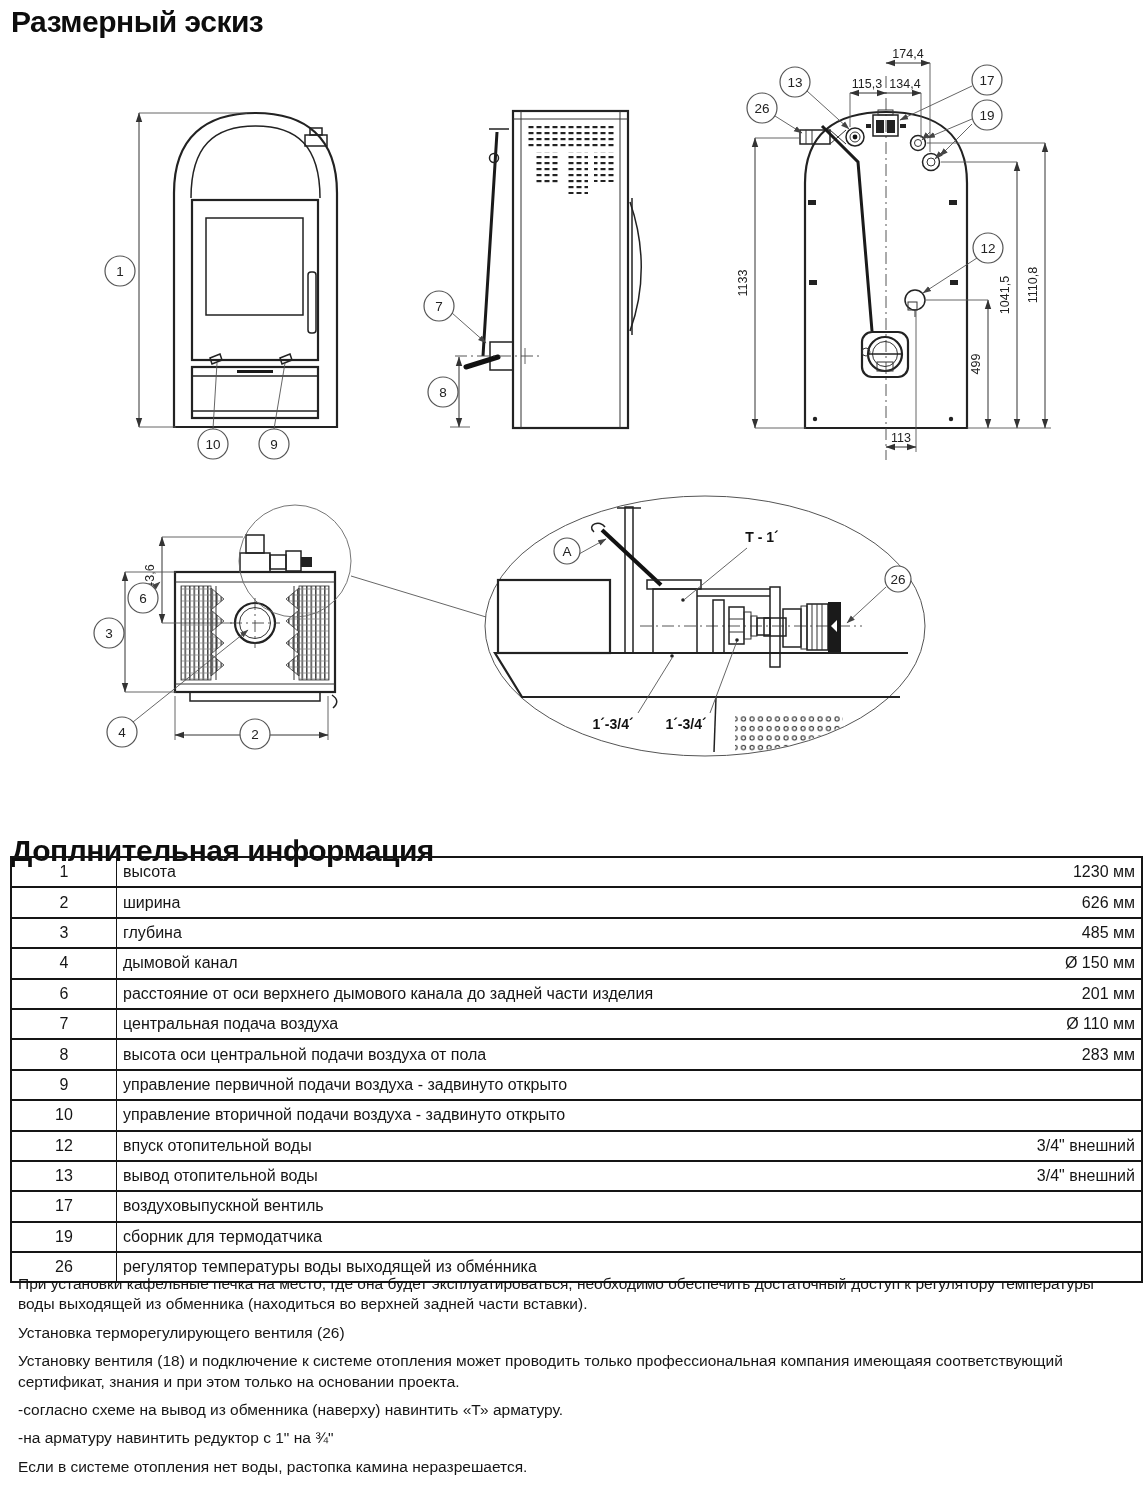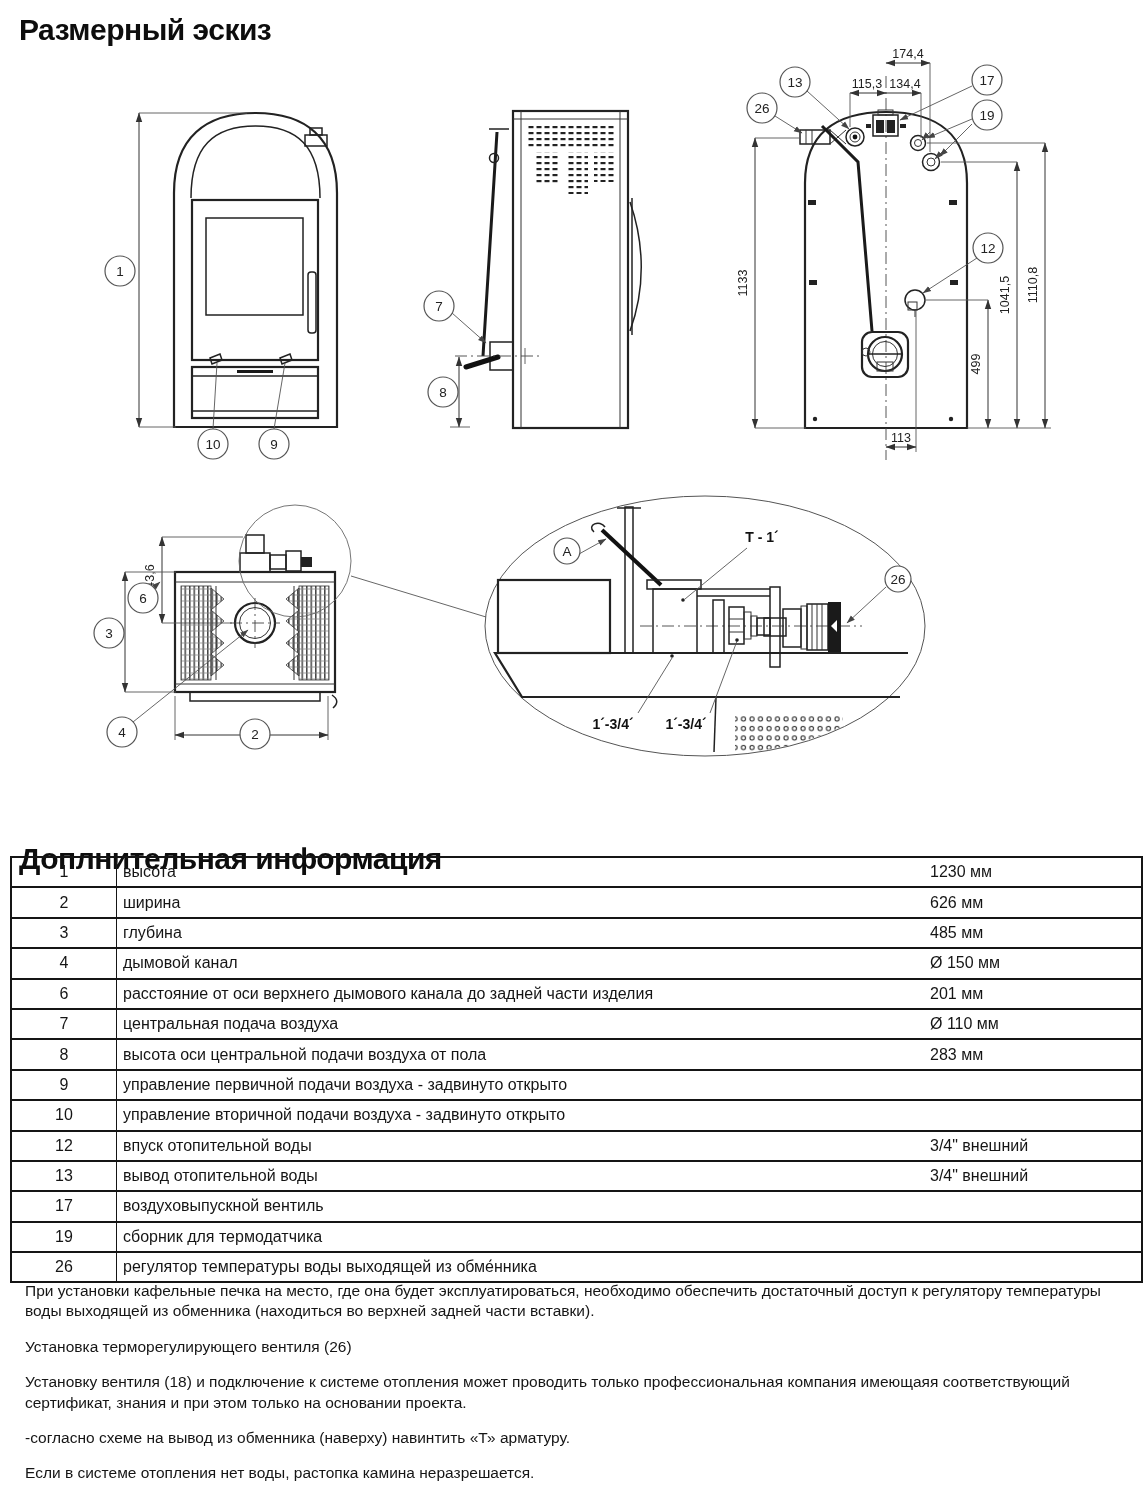--- a/index.html
+++ b/index.html
@@ -1,18 +1,18 @@
 <!DOCTYPE html>
 <html><head>
 <meta charset="utf-8">
 <style>
   html,body{margin:0;padding:0}
   body{width:1148px;height:1509px;position:relative;background:#fff;color:#111;
        font-family:"Liberation Sans",sans-serif;overflow:hidden}
-  h1,h2{position:absolute;left:10px;margin:9px;font-weight:700;font-size:30px;letter-spacing:-.5px;color:#0d0d0d}
+  h1,h2{position:absolute;left:10px;margin:1px;font-weight:700;font-size:30px;letter-spacing:-.5px;color:#0d0d0d}
   #title1{top:4px}
   #title2{top:833px}
   #drawing{position:absolute;left:0;top:40px}
   svg text{font-family:"Liberation Sans",sans-serif}
   .co circle{fill:#fff;stroke:#555;stroke-width:1.2}
   .co text{font-size:13.5px;fill:#222;text-anchor:middle}
   .dim{font-size:12.5px;fill:#222;text-anchor:middle}
   .lbl{font-size:14px;font-weight:600;fill:#111;text-anchor:middle}
   .s1{stroke:#222;stroke-width:2.2;fill:none}
   .s2{stroke:#222;stroke-width:1.5;fill:none}
@@ -20,23 +20,23 @@
   .dl{stroke:#333;stroke-width:1;fill:none}
   .xl{stroke:#555;stroke-width:.9;fill:none}
   .cl{stroke:#444;stroke-width:.9;fill:none;stroke-dasharray:12 4 2 4}
   .thick{stroke:#1a1a1a;stroke-width:3;fill:none}
   #info-table{position:absolute;left:10px;top:856px;width:1133px;border-collapse:collapse;
        table-layout:fixed;font-size:16px;color:#151515}
   #info-table td{border-top:2px solid #151515;border-bottom:2px solid #151515;height:26.4px;
        padding:1px 6px;overflow:hidden;white-space:nowrap}
   td.n{width:92px;text-align:center;border-left:2px solid #151515;border-right:1.5px solid #151515}
   td.l{border-right:none}
-  td.v{width:205px;text-align:left;border-left:none;border-right:2px solid #151515}
+  td.v{width:205px;text-align:right;border-left:none;border-right:2px solid #151515}
   #notes{position:absolute;left:10px;top:1266px;width:1130px;font-size:15.5px;line-height:20.4px;color:#151515}
-  #notes p{margin:15px}
+  #notes p{margin:8px}
   #notes p.b{font-weight:400}
 </style>
 </head>
 <body>
 
 <h1 id="title1">Размерный эскиз</h1>
 
 <svg id="drawing" width="1148" height="775" viewBox="0 0 1148 775">
   <defs>
     <marker id="ar" markerWidth="10" markerHeight="8" refX="9" refY="4" orient="auto-start-reverse" markerUnits="userSpaceOnUse">
@@ -400,14 +400,15 @@
       <td class="v"></td>
     </tr>
   </tbody>
 </table>
 
 <div id="notes">
   <p>При установки кафельные печка на место, где она будет эксплуатироваться, необходимо обеспечить достаточный доступ к регулятору температуры воды выходящей из обменника (находиться во верхней задней части вставки).</p>
   <p class="b">Установка терморегулирующего вентиля (26)</p>
   <p class="b">Установку вентиля (18) и подключение к системе отопления может проводить только профессиональная компания имеющаяя соответствующий сертификат, знания и при этом только на основании проекта.</p>
   <p>-согласно схеме на вывод из обменника (наверху) навинтить «Т» арматуру.</p>
+  <p>-на арматуру навинтить редуктор с 1" на ¾"</p>
   <p class="b">Если в системе отопления нет воды, растопка камина неразрешается.</p>
 </div>
 
 </body></html>

